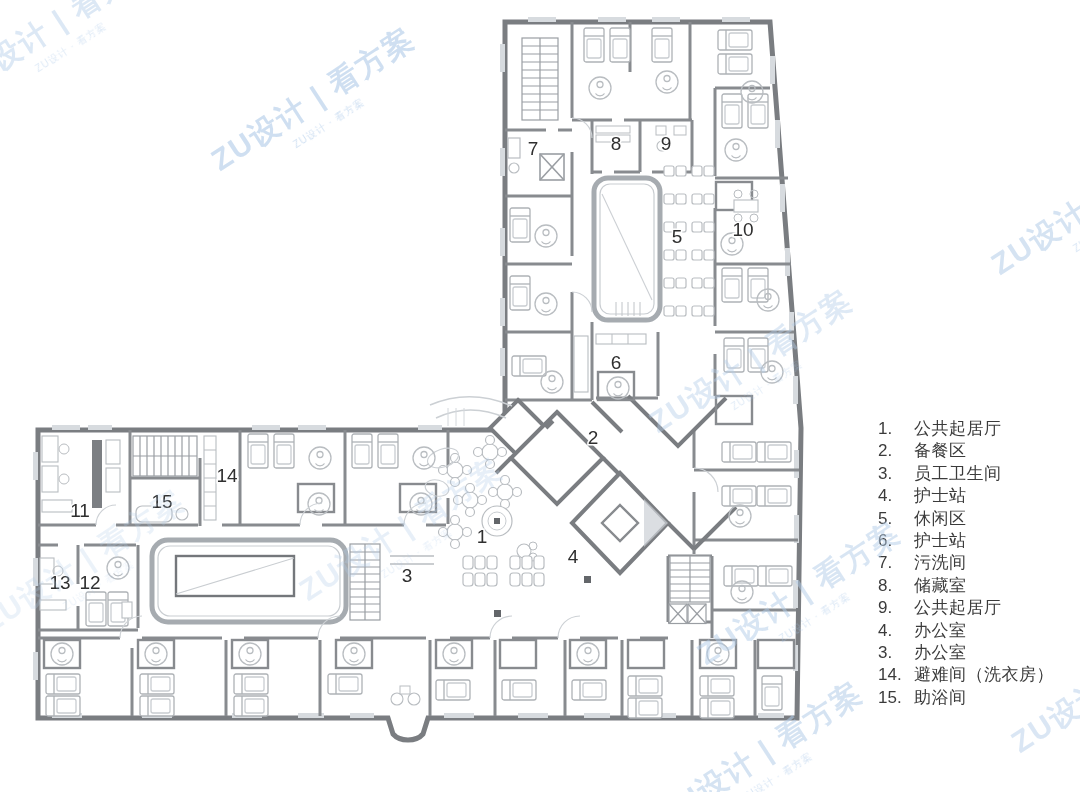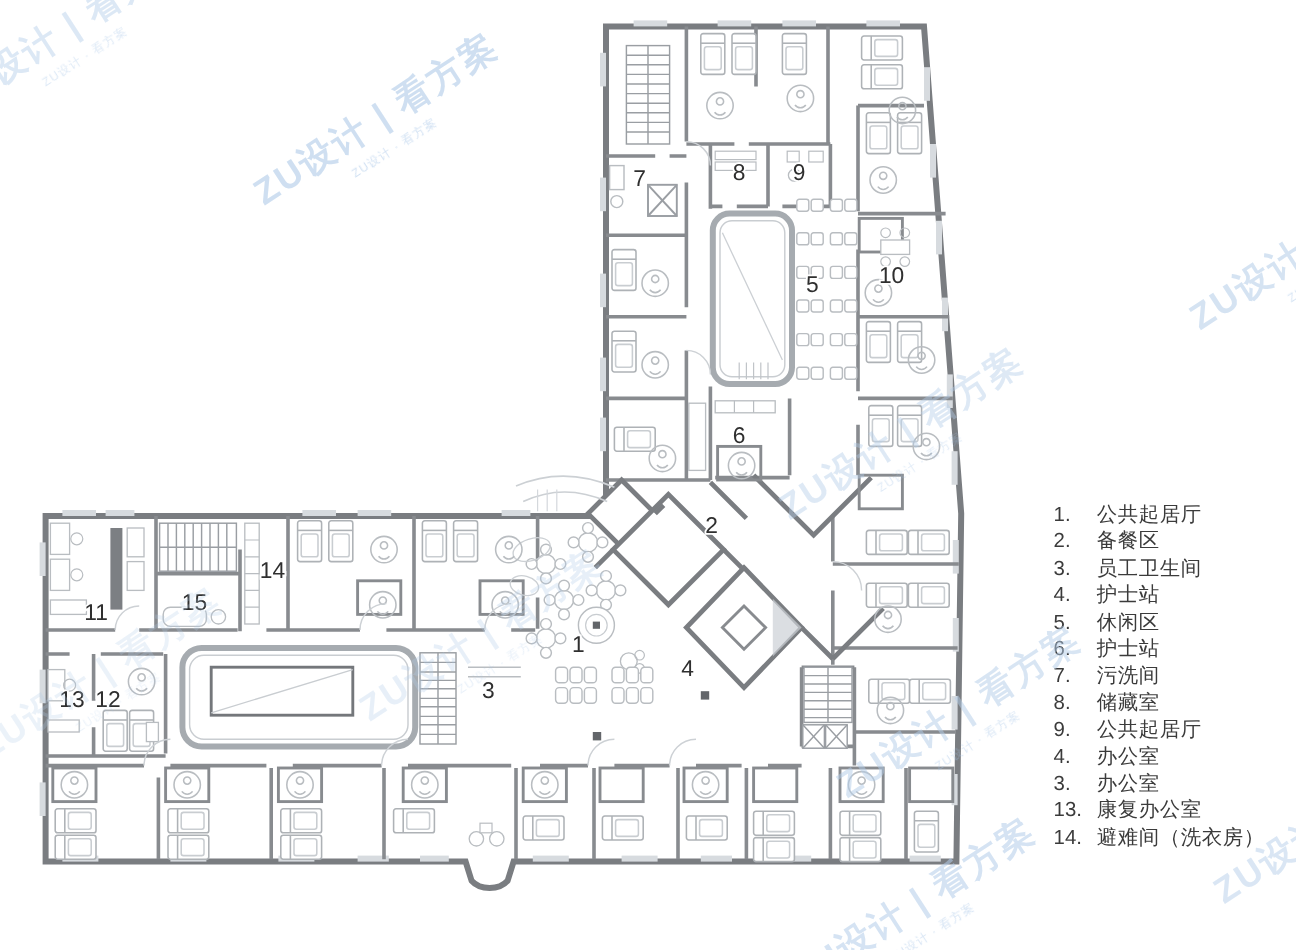--- a/index.html
+++ b/index.html
@@ -474,27 +474,27 @@
       </div>
     <div class="lg-row">
         <span class="lg-num">4.</span>
         <span class="lg-label">办公室</span>
       </div>
     <div class="lg-row">
         <span class="lg-num">3.</span>
         <span class="lg-label">办公室</span>
       </div>
     <div class="lg-row">
-        <span class="lg-num">13.</span>
-        <span class="lg-label">康复办公室</span>
-      </div>
-    <div class="lg-row">
         <span class="lg-num">14.</span>
         <span class="lg-label">避难间（洗衣房）</span>
       </div>
+    <div class="lg-row">
+        <span class="lg-num">15.</span>
+        <span class="lg-label">助浴间</span>
+      </div>
   </div>
 
   <div class="wm wm1">
       <div class="wm-main">ZU设计 | 看方案</div>
       <div class="wm-sub">ZU设计 · 看方案</div>
     </div>
   <div class="wm wm2">
       <div class="wm-main">ZU设计 | 看方案</div>
       <div class="wm-sub">ZU设计 · 看方案</div>
     </div>

